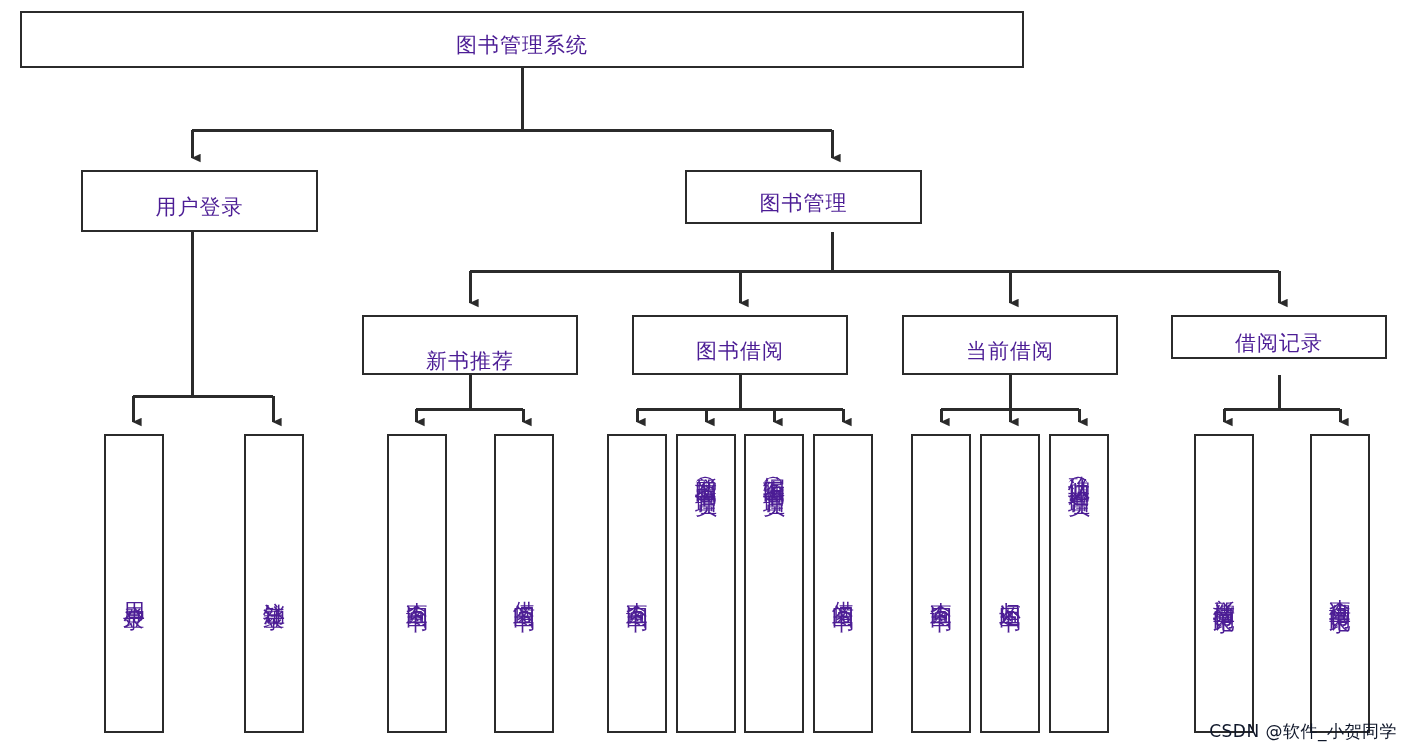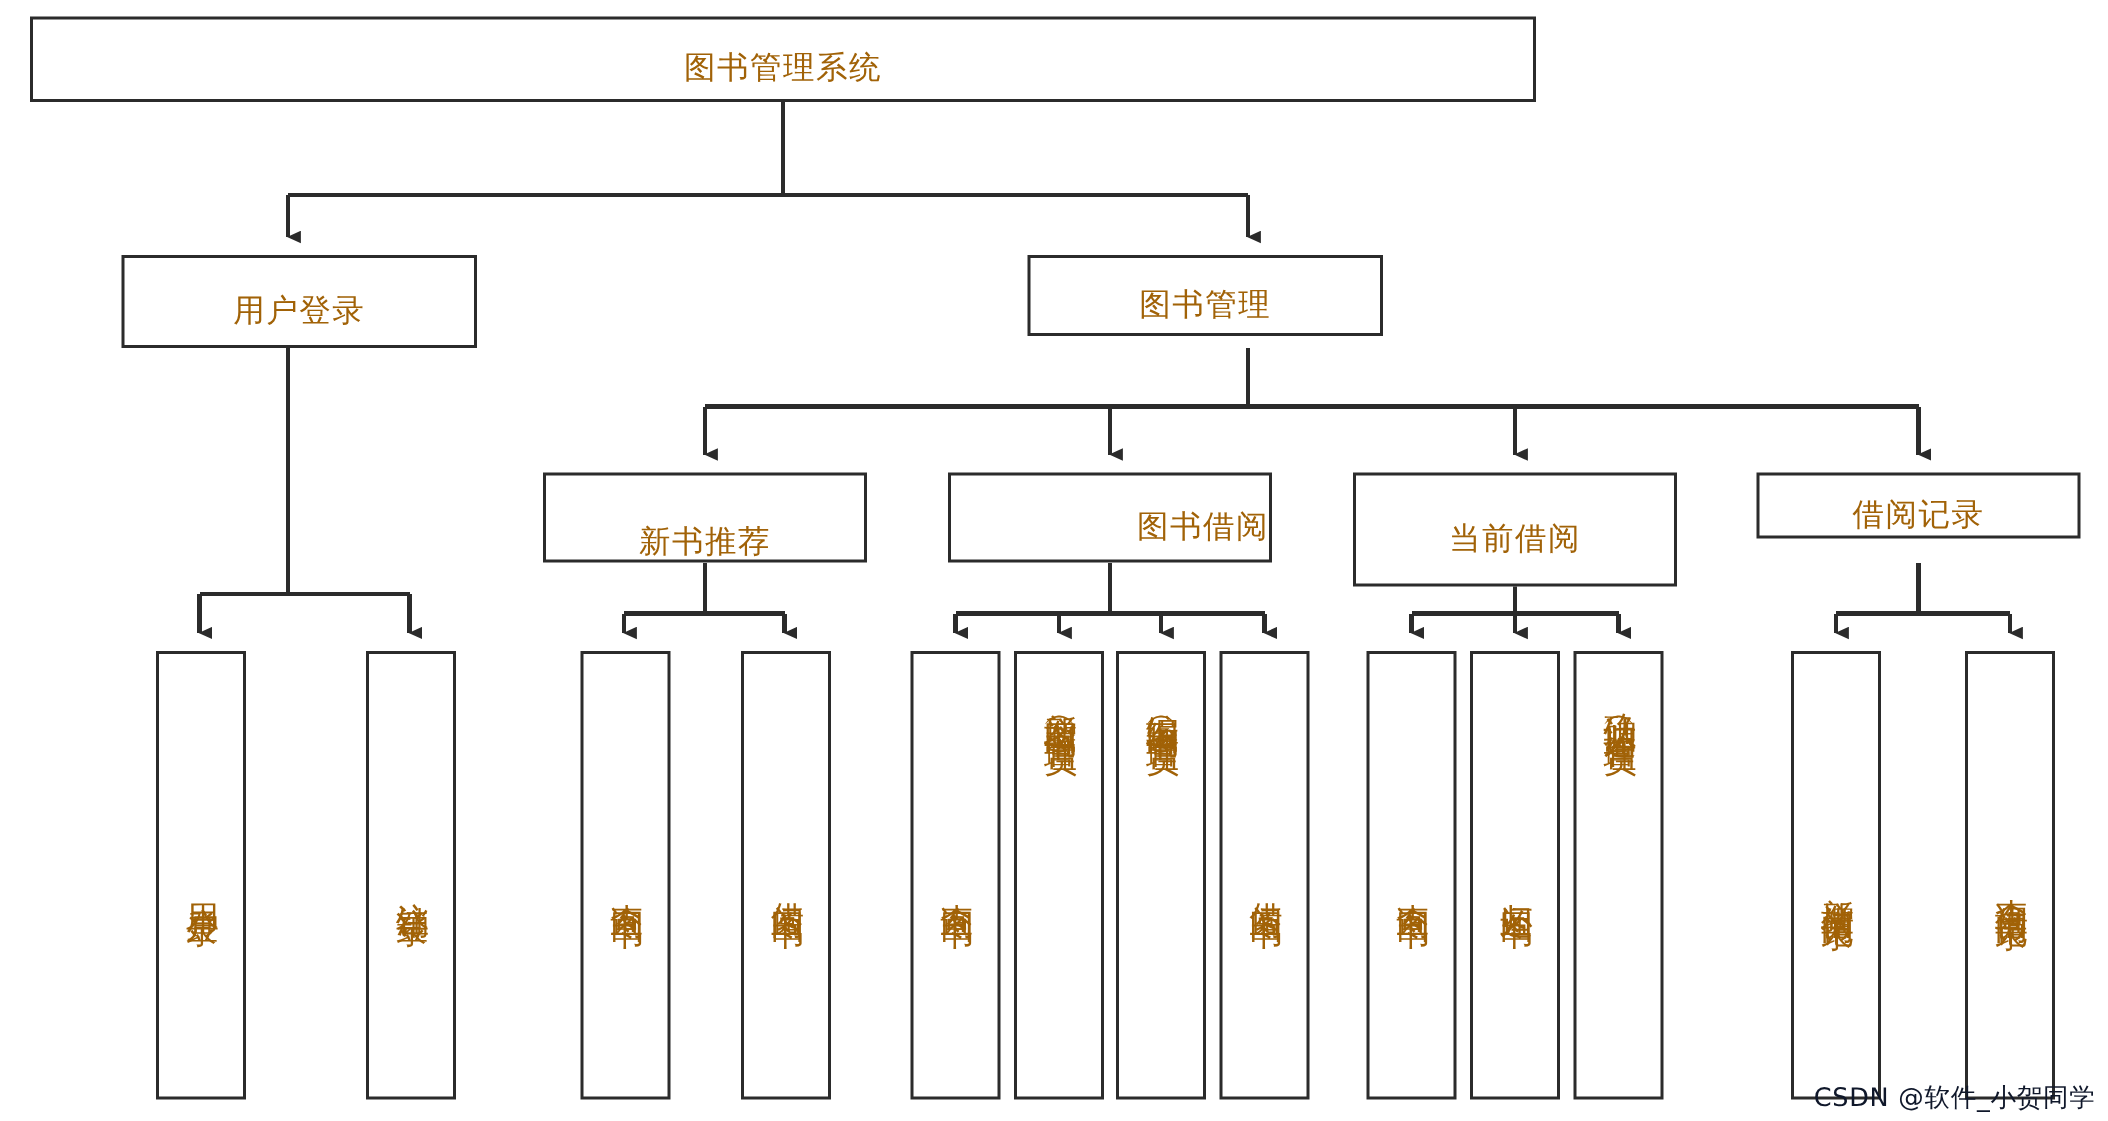--- a/index.html
+++ b/index.html
@@ -28,21 +28,21 @@
     display:flex;
     align-items:center;
     justify-content:center;
     color:#1a1a1a;
   }
   .node-label{
     font-size:21px;
     line-height:1.15;
     letter-spacing:1px;
     white-space:nowrap;
-    color:#a16207;
+    color:#4c1d95;
     margin-top:12px;
   }
   
   .node.leaf{
     align-items:flex-start;
     padding-top:10px;
   }
   .node.leaf .node-label{
     writing-mode:vertical-rl;
     text-orientation:upright;
@@ -128,24 +128,24 @@
   <div class="node" style="left:81px;top:170px;width:237px;height:62px;">
     <span class="node-label">用户登录</span>
   </div>
   <div class="node" style="left:685px;top:170px;width:237px;height:54px;">
     <span class="node-label">图书管理</span>
   </div>
 
   <div class="node" style="left:362px;top:315px;width:216px;height:60px;align-items:flex-end;">
     <span class="node-label">新书推荐</span>
   </div>
-  <div class="node" style="left:632px;top:315px;width:216px;height:60px;justify-content:flex-end;">
+  <div class="node" style="left:632px;top:315px;width:216px;height:60px;">
     <span class="node-label">图书借阅</span>
   </div>
-  <div class="node" style="left:902px;top:315px;width:216px;height:76px;">
+  <div class="node" style="left:902px;top:315px;width:216px;height:60px;">
     <span class="node-label">当前借阅</span>
   </div>
   <div class="node" style="left:1171px;top:315px;width:216px;height:44px;">
     <span class="node-label">借阅记录</span>
   </div>
 
   <div class="node leaf center-v" style="left:104px;top:434px;width:60px;height:299px;">
     <span class="node-label">用户登录</span>
   </div>
   <div class="node leaf center-v" style="left:244px;top:434px;width:60px;height:299px;">

